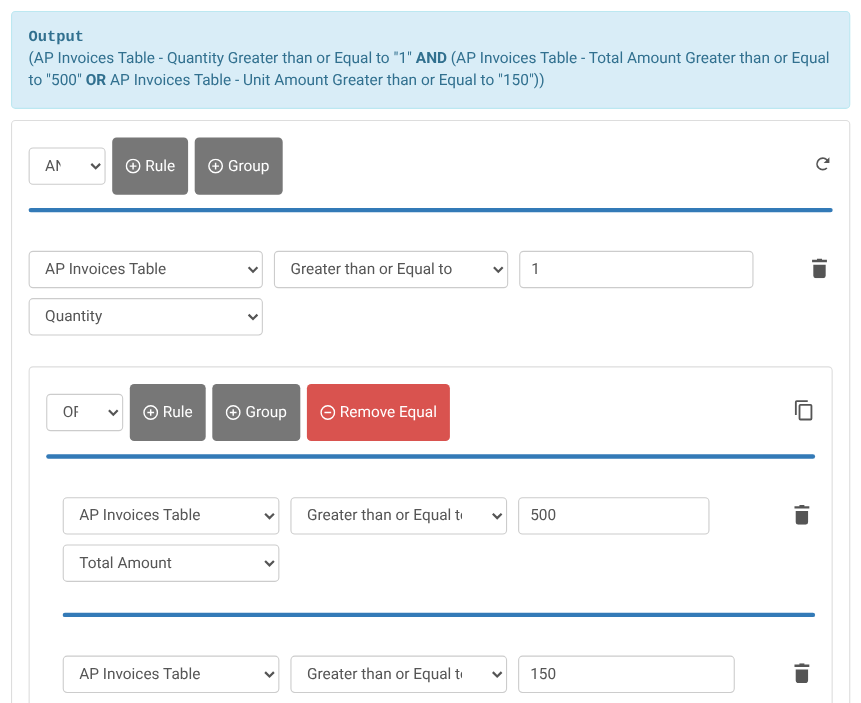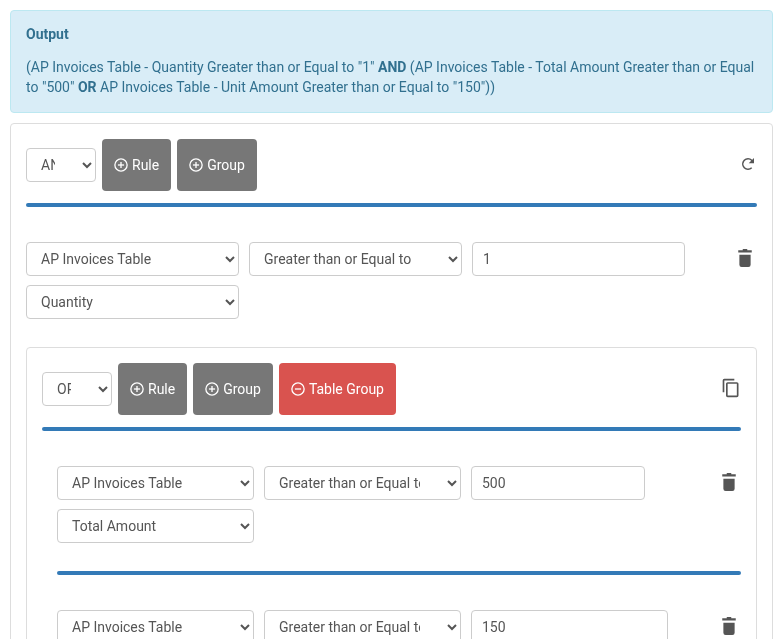--- a/index.html
+++ b/index.html
@@ -1,18 +1,18 @@
 <!DOCTYPE html>
 <html><head>
   <meta charset="utf-8">
   <style>
     * { box-sizing: border-box; margin: 0; padding: 0; }
     body { font-family: -apple-system, BlinkMacSystemFont, "Segoe UI", Roboto, sans-serif; font-size: 14px; background: #fff; padding: 10px; color: #333; }
     .output-panel { background: #d9edf7; border: 1px solid #bce8f1; border-radius: 4px; padding: 15px; margin-bottom: 10px; color: #31708f; }
-    .output-title { font-weight: bold; margin-bottom: 16px; font-size: 14px; }
+    .output-title { font-weight: bold; margin-bottom: 2px; font-size: 14px; font-family: Liberation Mono, monospace; }
     .output-text { font-size: 14px; line-height: 1.4; }
     .output-text strong { font-weight: bold; }
     .builder { border: 1px solid #ddd; border-radius: 4px; padding: 15px; }
     .group-header { display: flex; align-items: center; gap: 6px; margin-bottom: 12px; }
     .select, .input-text { height: 34px; padding: 6px 10px; border: 1px solid #ccc; border-radius: 4px; background: #fff; font-size: 14px; color: #555; font-family: inherit; }
     .select { appearance: auto; padding-right: 24px; }
     .btn { height: 52px; padding: 6px 12px; border: none; border-radius: 4px; font-size: 14px; cursor: pointer; display: inline-flex; align-items: center; gap: 4px; color: #fff; font-family: inherit; }
     .btn-gray { background: #777; }
     .btn-red { background: #d9534f; }
     .plus-icon, .minus-icon { display: inline-flex; width: 14px; height: 14px; }
@@ -125,21 +125,21 @@
           </span>
         <span>Group</span>
       </button>
       <button class="btn btn-red">
         <span class="minus-icon">
             <svg viewBox="0 0 16 16">
               <circle cx="8" cy="8" r="7" fill="none" stroke="#fff" stroke-width="1.5"></circle>
               <line x1="4.5" y1="8" x2="11.5" y2="8" stroke="#fff" stroke-width="1.5"></line>
             </svg>
           </span>
-        <span>Table Group</span>
+        <span>Remove Equal</span>
       </button>
       <span class="copy-icon">
         <svg viewBox="0 0 24 24">
             <path d="M16 1H4a2 2 0 00-2 2v14h2V3h12V1zm3 4H8a2 2 0 00-2 2v14a2 2 0 002 2h11a2 2 0 002-2V7a2 2 0 00-2-2zm0 16H8V7h11v14z"></path>
           </svg>
       </span>
     </div>
 
     <div class="divider"></div>
 

